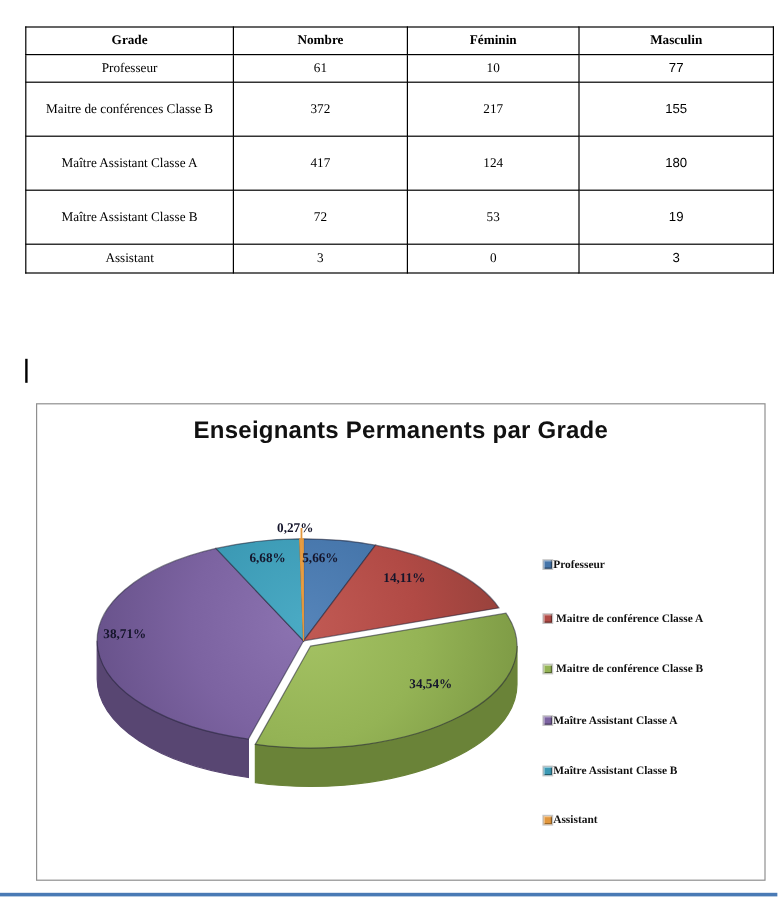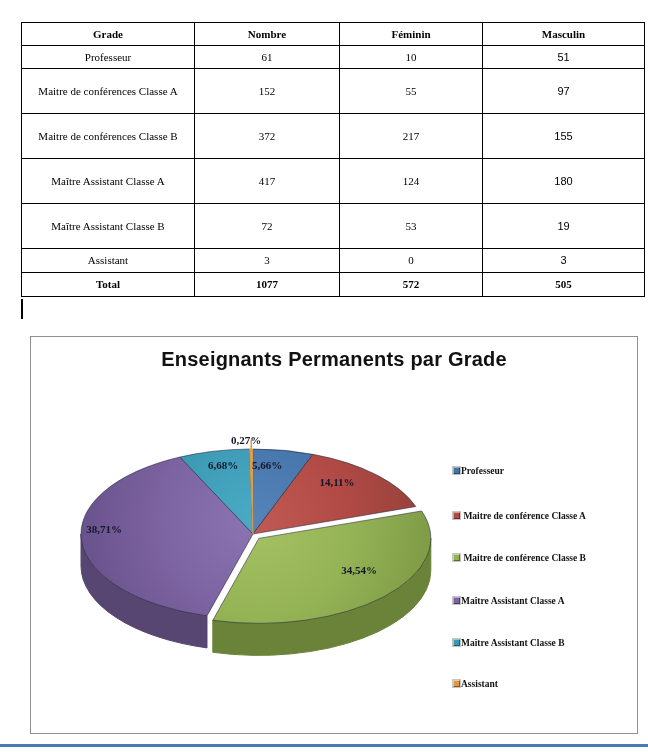--- a/index.html
+++ b/index.html
@@ -68,27 +68,21 @@
           <th>Nombre</th>
           <th>Féminin</th>
           <th>Masculin</th>
         </tr>
       </thead>
     <tbody>
         <tr style="height: 23px;">
           <td>Professeur</td>
           <td>61</td>
           <td>10</td>
-          <td class="cell-sans">51</td>
-        </tr>
-        <tr style="height: 45px;">
-          <td>Maitre de conférences Classe A</td>
-          <td>152</td>
-          <td>55</td>
-          <td class="cell-sans">97</td>
+          <td class="cell-sans">77</td>
         </tr>
         <tr style="height: 45px;">
           <td>Maitre de conférences Classe B</td>
           <td>372</td>
           <td>217</td>
           <td class="cell-sans">155</td>
         </tr>
         <tr style="height: 45px;">
           <td>Maître Assistant Classe A</td>
           <td>417</td>
@@ -99,26 +93,20 @@
           <td>Maître Assistant Classe B</td>
           <td>72</td>
           <td>53</td>
           <td class="cell-sans">19</td>
         </tr>
         <tr style="height: 24px;">
           <td>Assistant</td>
           <td>3</td>
           <td>0</td>
           <td class="cell-sans">3</td>
-        </tr>
-        <tr class="bold-row" style="height: 24px;">
-          <td>Total</td>
-          <td>1077</td>
-          <td>572</td>
-          <td>505</td>
         </tr>
       </tbody>
   </table>
 
   <div class="text-cursor"></div>
 
   <div class="chart-panel">
     <div class="chart-title">Enseignants Permanents par Grade</div>
     <svg class="pie-svg" width="606" height="396" viewBox="0 0 606 396">
         <defs>

